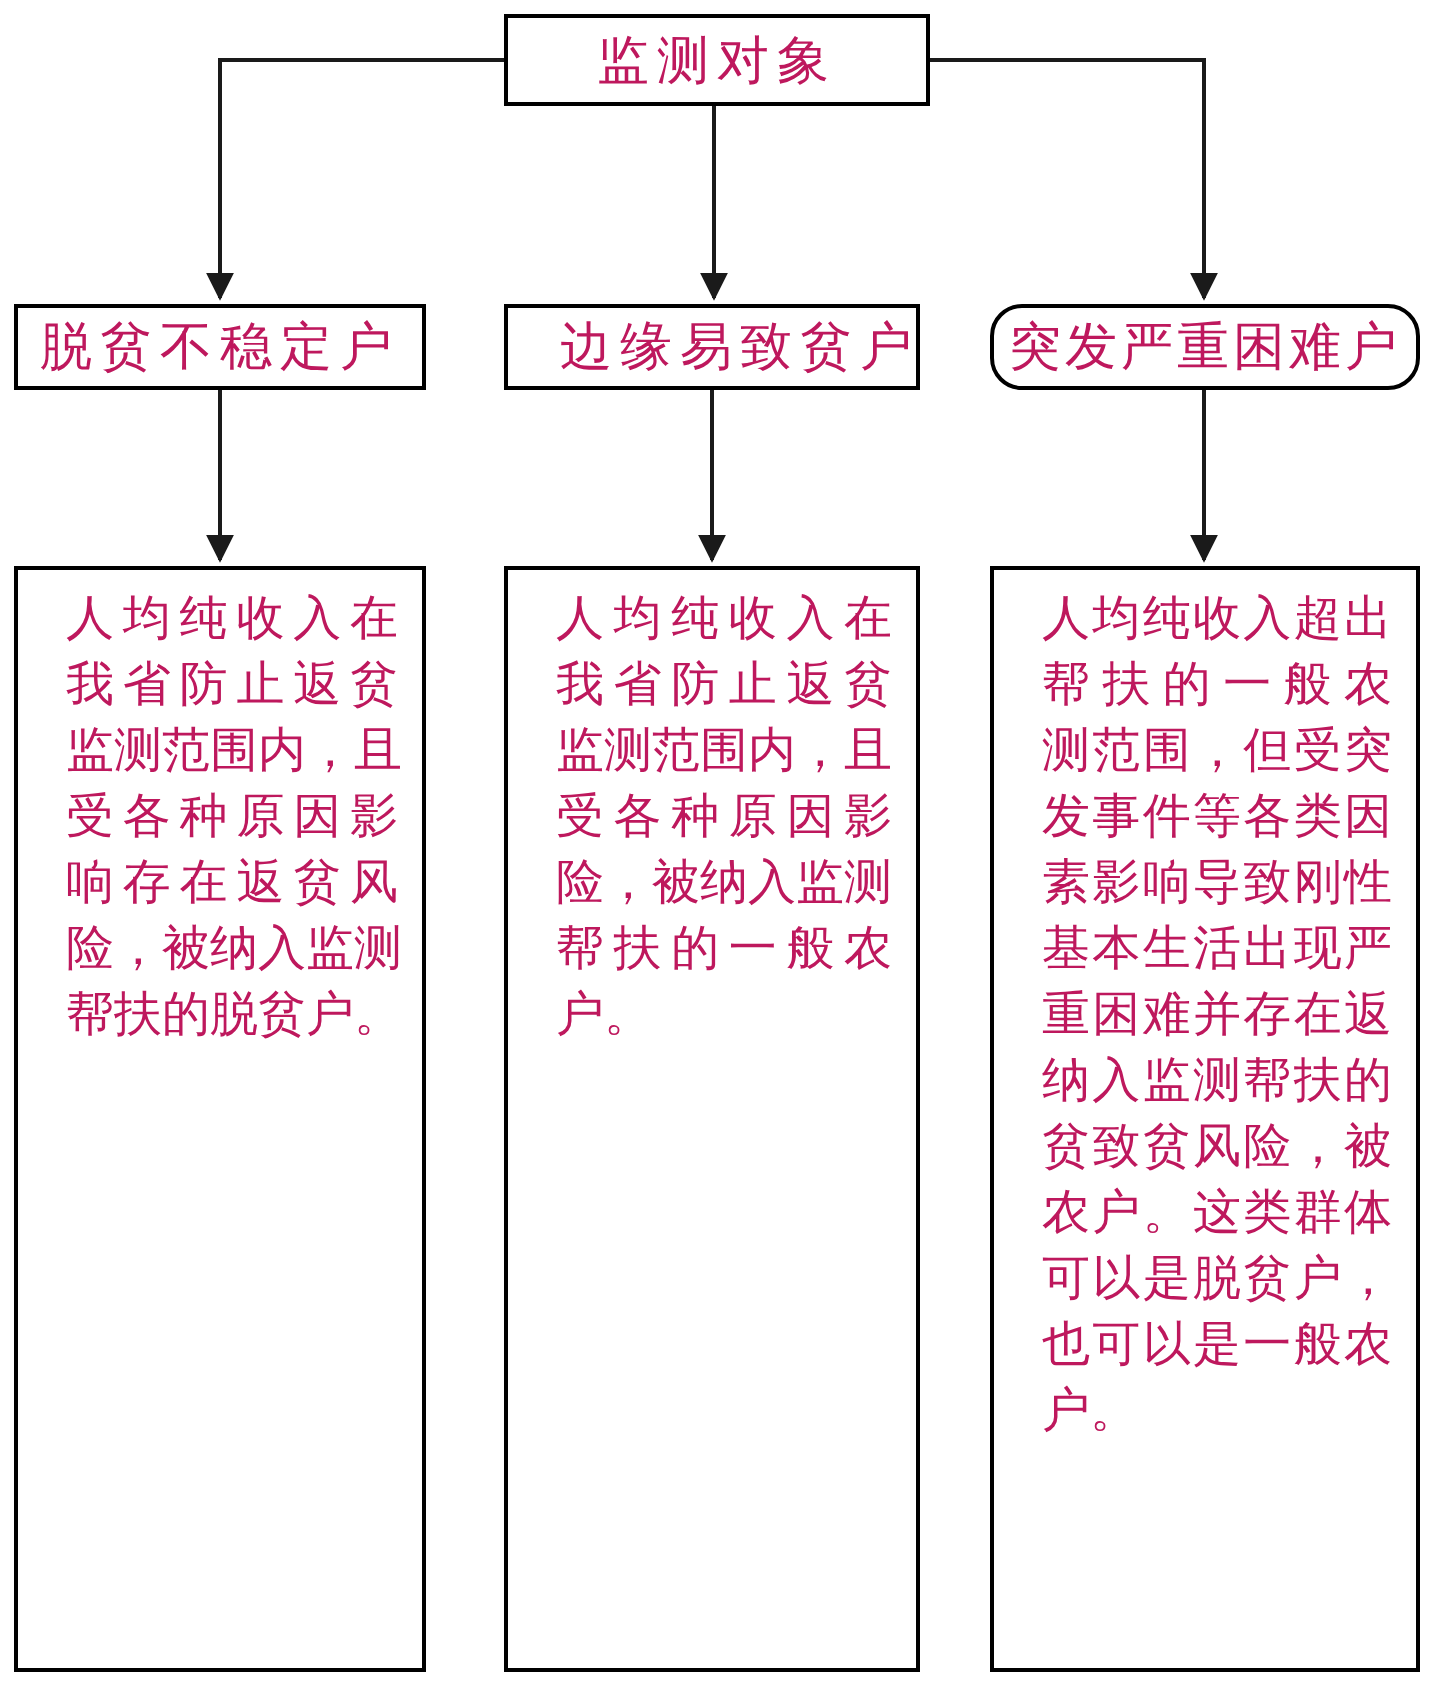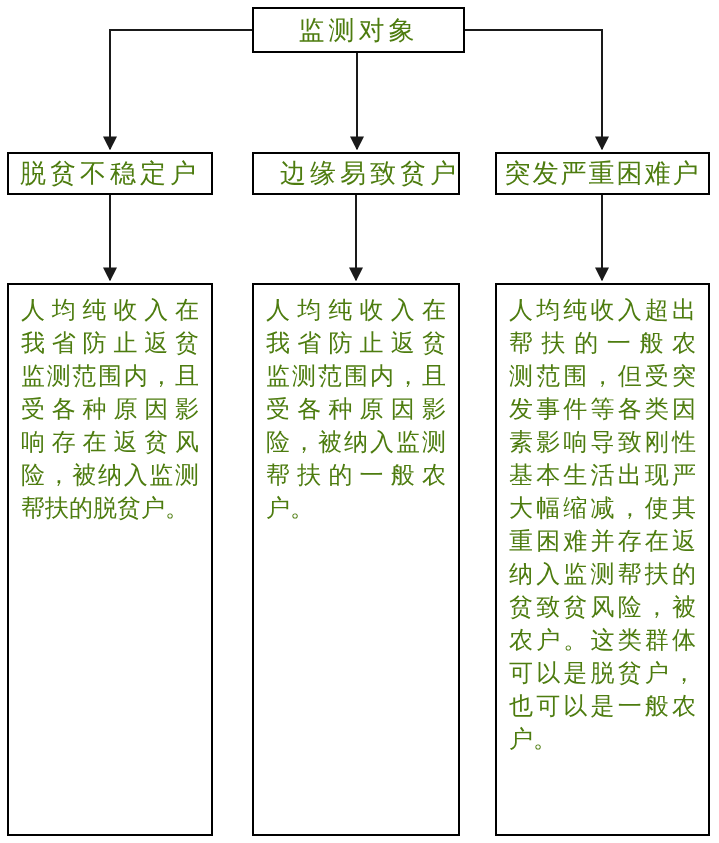--- a/index.html
+++ b/index.html
@@ -6,21 +6,21 @@
     margin: 0;
     padding: 0;
     background: #ffffff;
   }
   #stage {
     position: relative;
     width: 719px;
     height: 843px;
     background: #ffffff;
     font-family: "Liberation Serif", "DejaVu Serif", serif;
-    color: #4d7c0f;
+    color: #be185d;
     overflow: hidden;
   }
   .box {
     position: absolute;
     background: #ffffff;
     border: 2px solid #000000;
     box-sizing: border-box;
   }
   .label-box {
     display: flex;
@@ -31,33 +31,34 @@
     font-size: 26px;
     letter-spacing: 4px;
     white-space: nowrap;
   }
   .label-text.tight {
     letter-spacing: 2px;
   }
   #root-box   { left: 252px; top: 7px;   width: 213px; height: 46px; }
   #branch-box-1 { left: 7px;   top: 152px; width: 206px; height: 43px; justify-content: center; }
   #branch-box-2 { left: 252px; top: 152px; width: 208px; height: 43px; padding-left: 28px; }
-  #branch-box-3 { left: 495px; top: 152px; width: 215px; height: 43px; }
+  #branch-box-3 { left: 495px; top: 152px; width: 215px; height: 43px; border-radius: 16px; }
   #desc-box-1 { left: 7px;   top: 283px; width: 206px; height: 553px; }
   #desc-box-2 { left: 252px; top: 283px; width: 208px; height: 553px; }
   #desc-box-3 { left: 495px; top: 283px; width: 215px; height: 553px; }
   .desc-inner {
     padding: 9px 12px;
     font-size: 24px;
     line-height: 33px;
   }
   .desc-line {
     text-align: justify;
     text-align-last: justify;
     white-space: nowrap;
+    margin-left: 12px;
   }
   .desc-line:last-child {
     text-align-last: left;
   }
   #connectors {
     position: absolute;
     left: 0; top: 0;
     width: 719px;
     height: 843px;
     pointer-events: none;
@@ -119,21 +120,20 @@
       </div>
   </div>
   <div id="desc-box-3" class="box">
     <div class="desc-inner">
         <div class="desc-line">人均纯收入超出</div>
         <div class="desc-line">帮扶的一般农</div>
         <div class="desc-line">测范围，但受突</div>
         <div class="desc-line">发事件等各类因</div>
         <div class="desc-line">素影响导致刚性</div>
         <div class="desc-line">基本生活出现严</div>
-        <div class="desc-line">大幅缩减，使其</div>
         <div class="desc-line">重困难并存在返</div>
         <div class="desc-line">纳入监测帮扶的</div>
         <div class="desc-line">贫致贫风险，被</div>
         <div class="desc-line">农户。这类群体</div>
         <div class="desc-line">可以是脱贫户，</div>
         <div class="desc-line">也可以是一般农</div>
         <div class="desc-line">户。</div>
       </div>
   </div>
 

